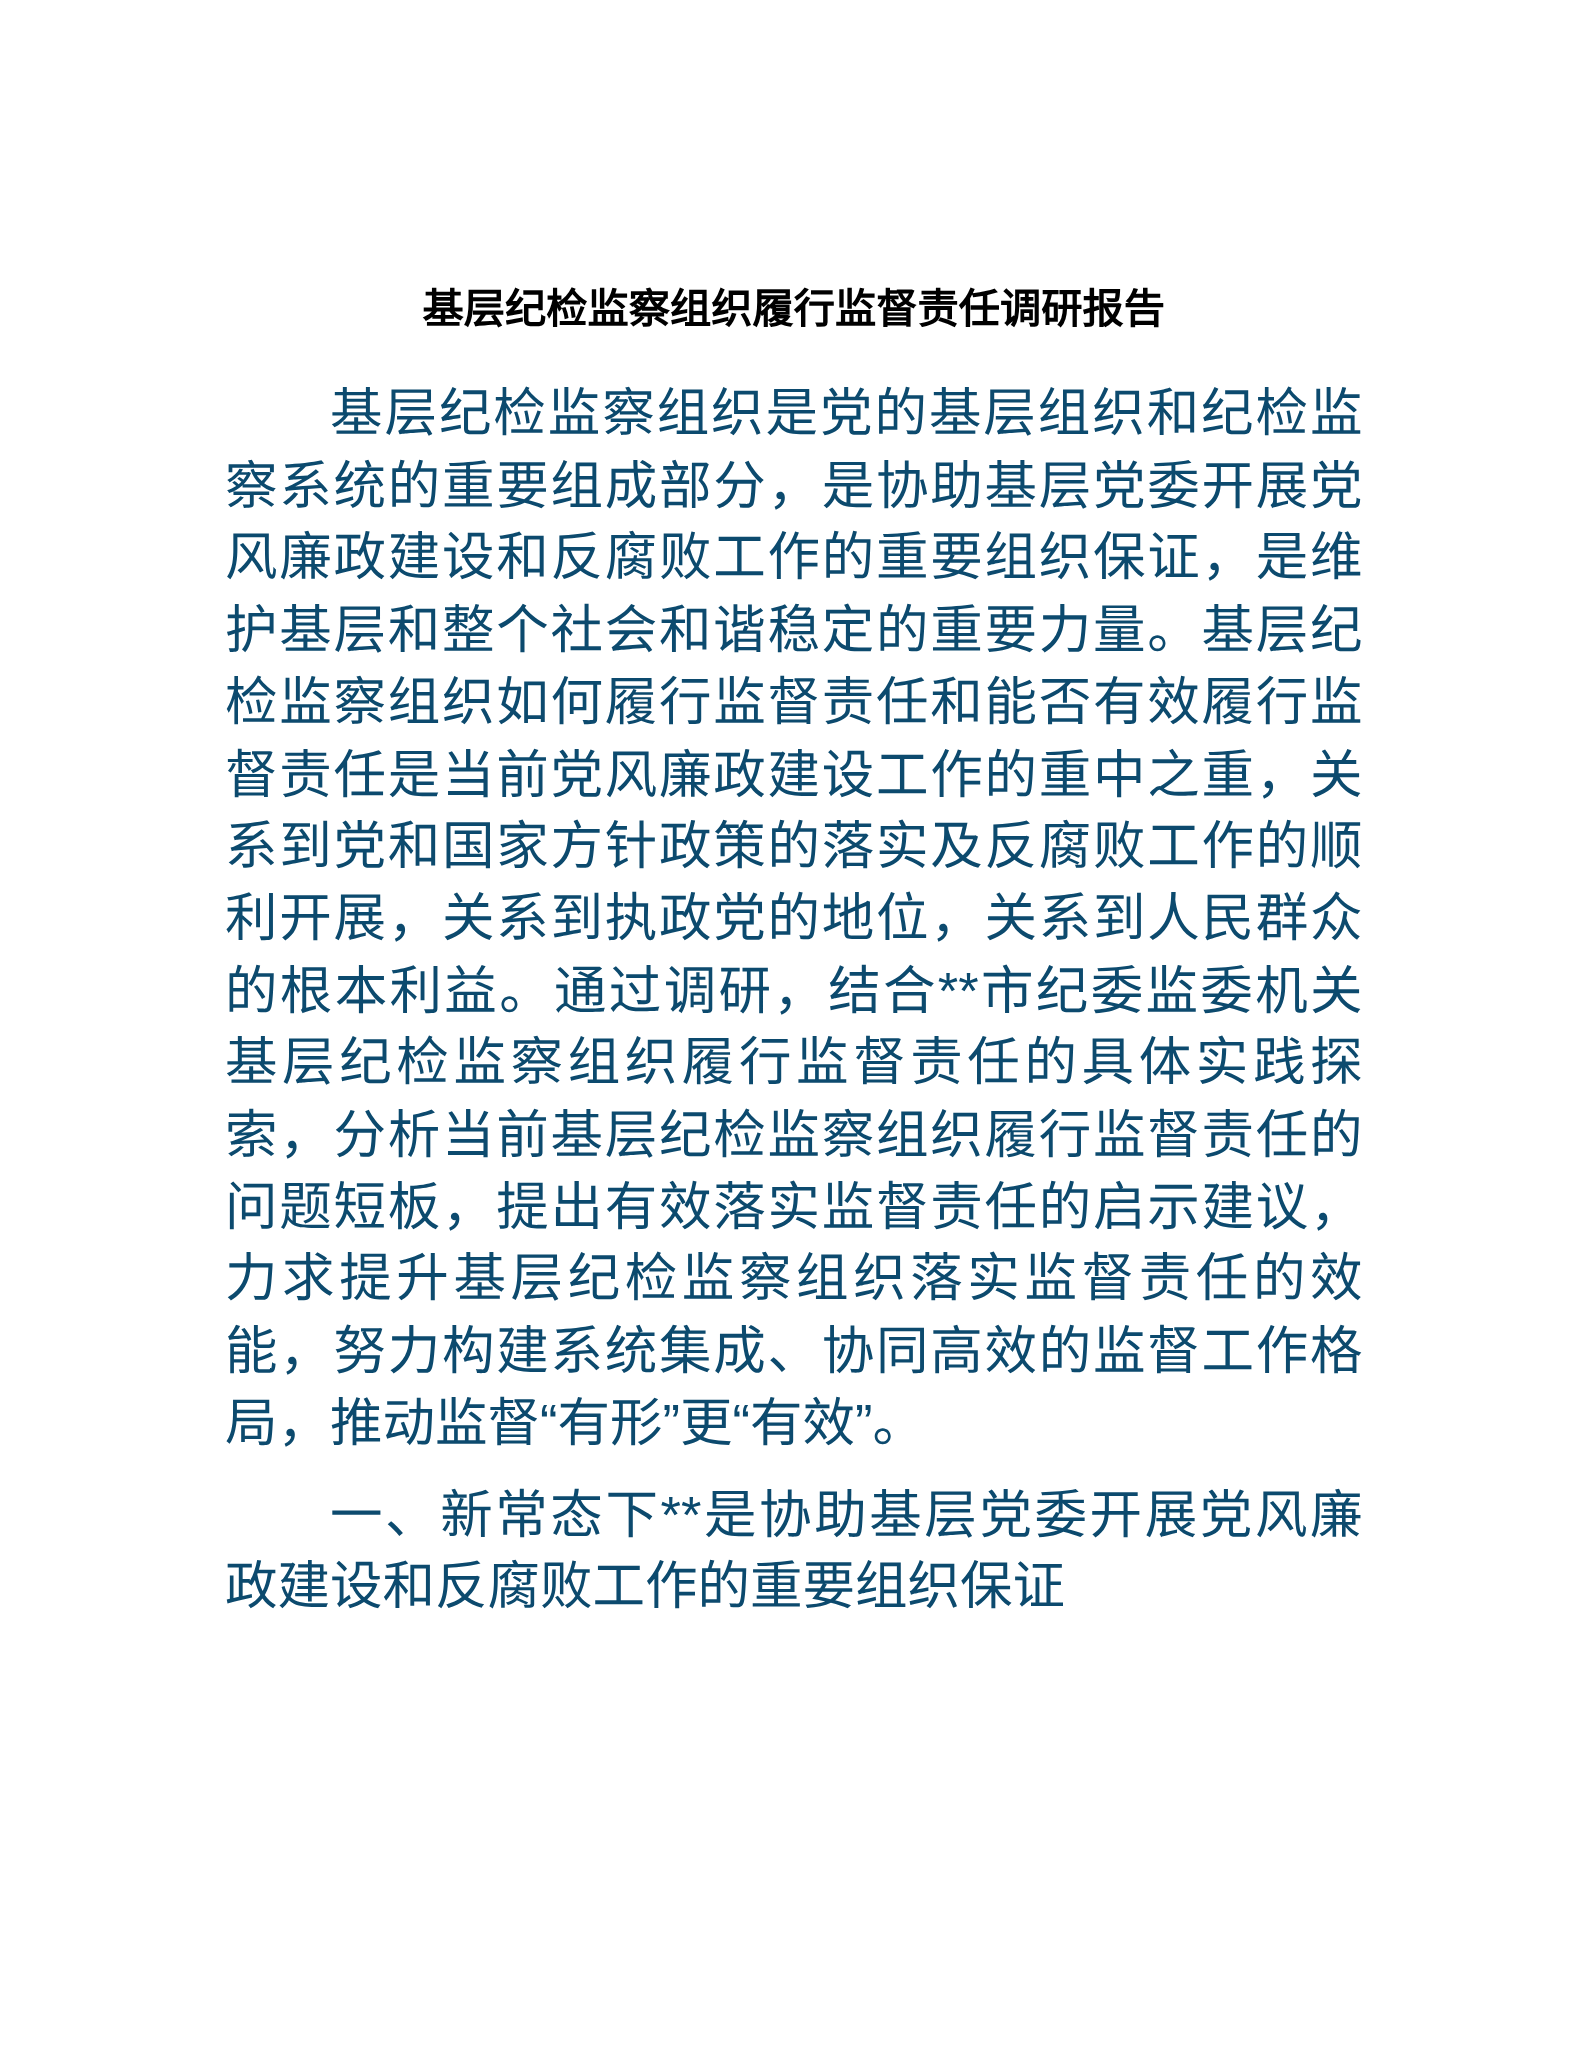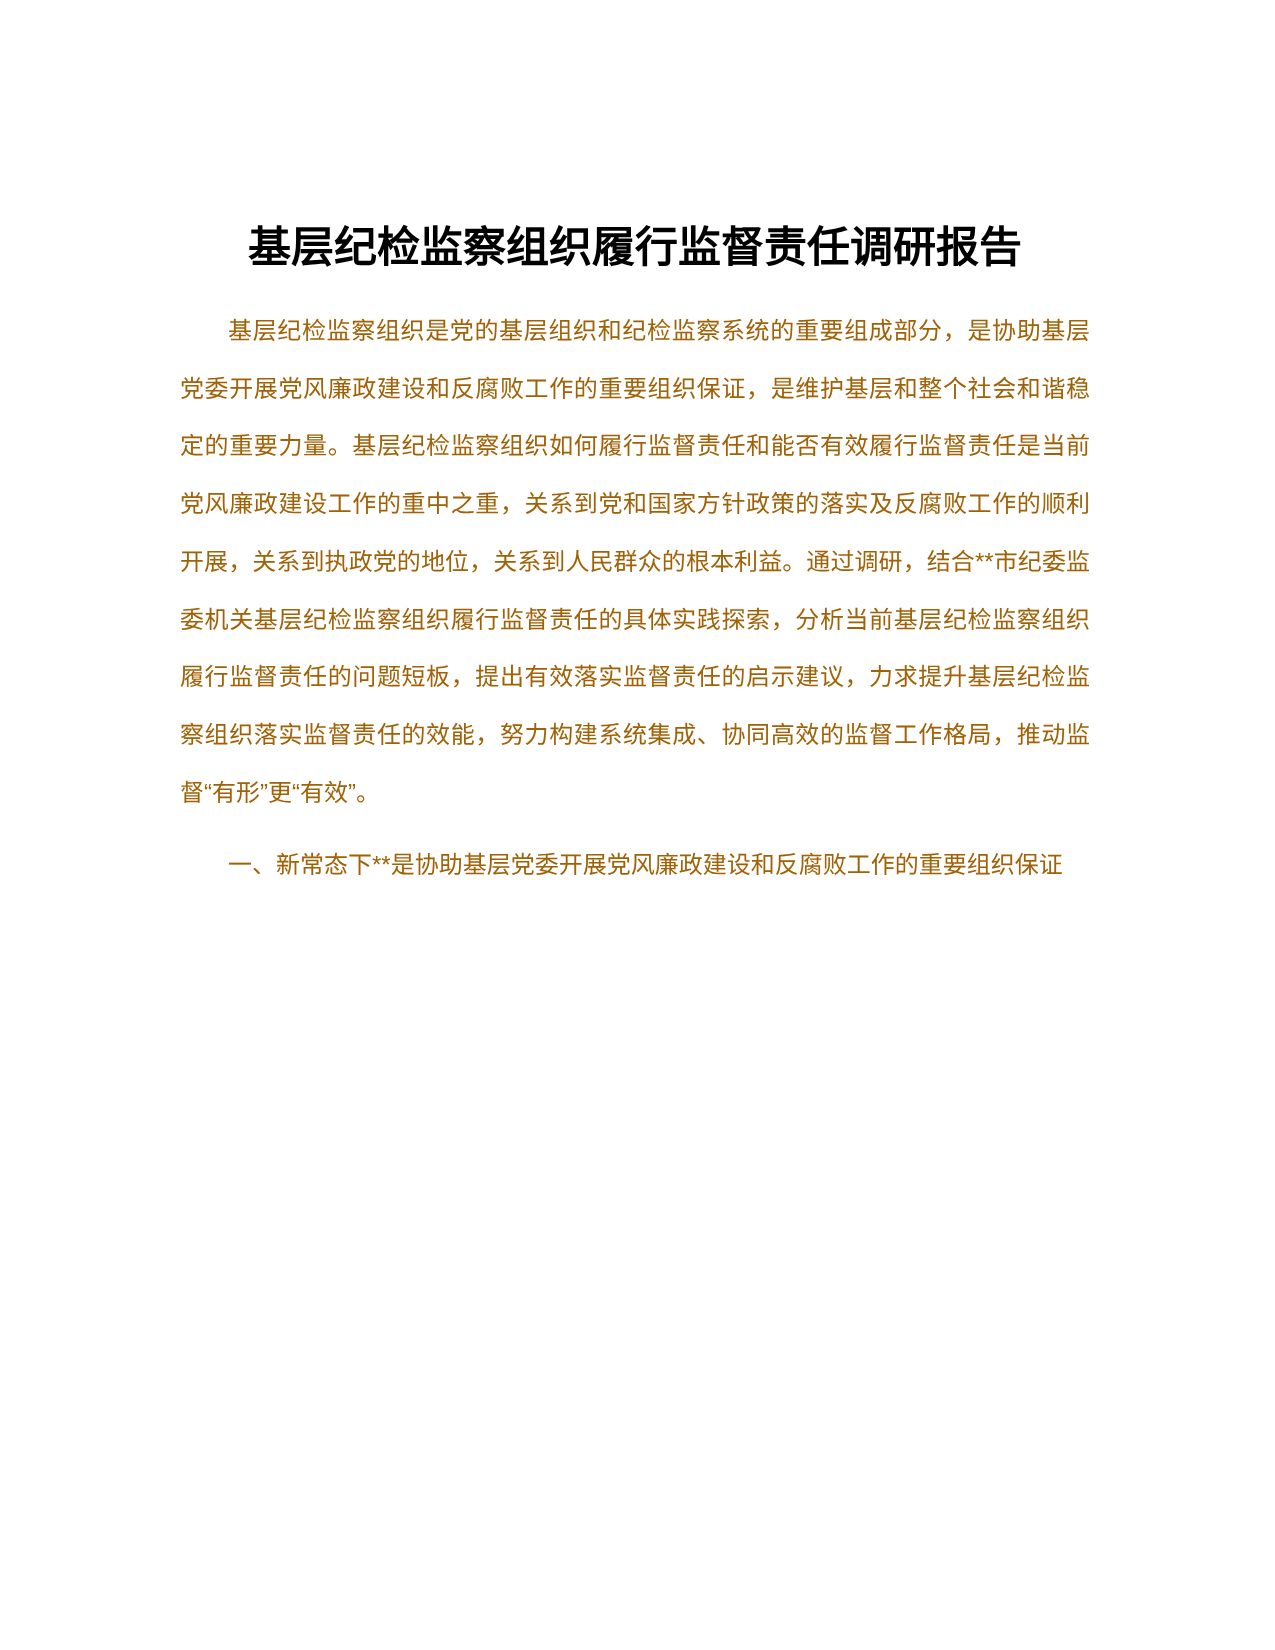--- a/index.html
+++ b/index.html
@@ -16,32 +16,32 @@
     font-family: "Liberation Sans", "DejaVu Sans", sans-serif;
   }
   .content {
     position: absolute;
     left: 180px;
     top: 0;
     width: 910px;
   }
   .doc-title {
     margin: 222px 0 30px 0;
-    font-size: 43px;
+    font-size: 33px;
     line-height: 50px;
     font-weight: 700;
     text-align: center;
     color: #000000;
     white-space: nowrap;
   }
   .doc-body p {
     margin: 0 0 15px 0;
-    font-size: 24px;
+    font-size: 42px;
     line-height: 57.7px;
-    color: #a16207;
+    color: #0c4a6e;
     text-align: justify;
     text-justify: inter-ideograph;
     text-indent: 2em;
     word-break: normal;
     font-weight: 400;
   }
   .doc-body p:last-child {
     margin-bottom: 0;
   }
 </style>

